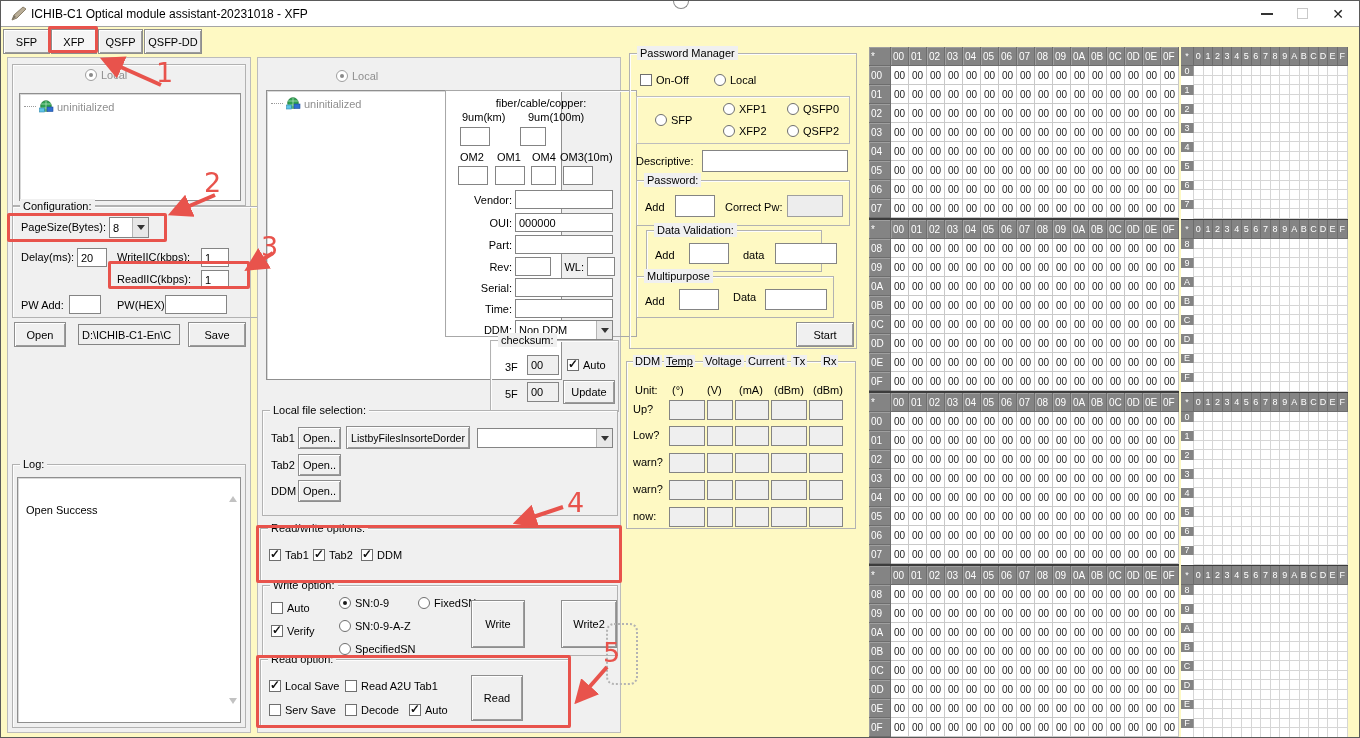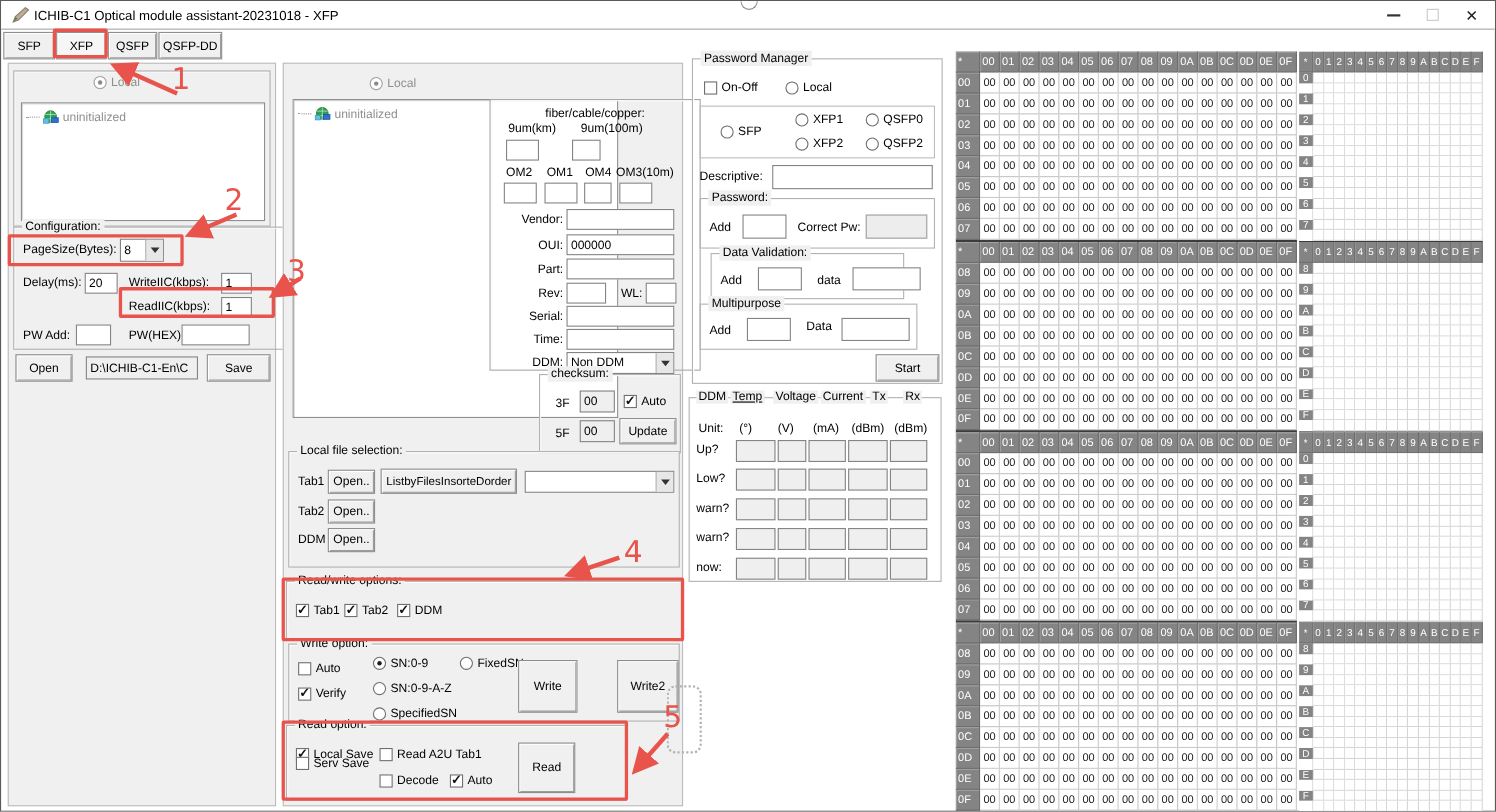--- a/index.html
+++ b/index.html
@@ -1,19 +1,19 @@
 <!DOCTYPE html>
 <html><head>
 <meta charset="utf-8">
 <style>
   * { box-sizing: border-box; margin: 0; padding: 0; }
   html,body { background:#cfcfcf; }
   #window {
     position: relative; width: 1360px; height: 738px;
-    background:#ffffff; border:1px solid #5a5a5a; overflow:hidden;
+    background:#fef9c3; border:1px solid #5a5a5a; overflow:hidden;
     font-family:"Liberation Sans", sans-serif; font-size:11px; color:#000;
   }
   .abs { position:absolute; }
   
   #titlebar { position:absolute; left:0; top:0; width:100%; height:26px; background:#fff; border-bottom:1px solid #a5a5a5; }
   #title-text { position:absolute; left:30px; top:6px; font-size:12px; }
   #notch { position:absolute; left:672px; top:0; width:16px; height:8px; background:#fff; border:1px solid #8a8a8a; border-top:none; border-radius:0 0 9px 9px; }
   .winctl { position:absolute; top:0; width:34px; height:25px; display:flex; align-items:center; justify-content:center; }
   .min-glyph { width:12px; border-top:2px solid #333; }
   .max-glyph { width:11px; height:11px; border:1px solid #c9c9c9; }
@@ -156,20 +156,28 @@
         <span>Open</span>
       </div>
     <div class="input gray" style="left:70px;top:266px;width:102px;height:21px">
         <span>D:\ICHIB-C1-En\C</span>
       </div>
     <div class="btn" style="left:180px;top:264px;width:58px;height:25px">
         <span>Save</span>
       </div>
 
 
+    <div class="grp" style="left:4px;top:406px;width:234px;height:264px">
+      <span class="legend">Log:</span>
+      <div class="treebox" style="left:4px;top:12px;width:224px;height:246px">
+        <span class="lbl" style="left:8px;top:26px">Open Success</span>
+        <span class="abs" style="right:3px;top:6px"><span class="tri-up-g"></span></span>
+        <span class="abs" style="right:3px;bottom:6px"><span class="tri-dn-g"></span></span>
+      </div>
+    </div>
   </div>
 
   <div class="panel" style="left:256px;top:56px;width:364px;height:676px">
 
     <div class="check-row" style="left:78px;top:12px">
       <span class="radio dimr on"></span>
       <span class="dim">Local</span>
     </div>
 
     <div class="treebox" style="left:8px;top:32px;width:296px;height:290px">
@@ -321,21 +329,21 @@
     <div class="grp" style="left:2px;top:601px;width:310px;height:69px">
       <span class="legend">Read option:</span>
       <div class="check-row" style="left:8px;top:20px">
         <span class="cb on"></span>
           <span>Local Save</span>
       </div>
       <div class="check-row" style="left:84px;top:20px">
         <span class="cb"></span>
           <span>Read A2U Tab1</span>
       </div>
-      <div class="check-row" style="left:8px;top:28px">
+      <div class="check-row" style="left:8px;top:44px">
         <span class="cb"></span>
           <span>Serv Save</span>
       </div>
       <div class="check-row" style="left:84px;top:44px">
         <span class="cb"></span>
           <span>Decode</span>
       </div>
       <div class="check-row" style="left:148px;top:44px">
         <span class="cb on"></span>
           <span>Auto</span>

